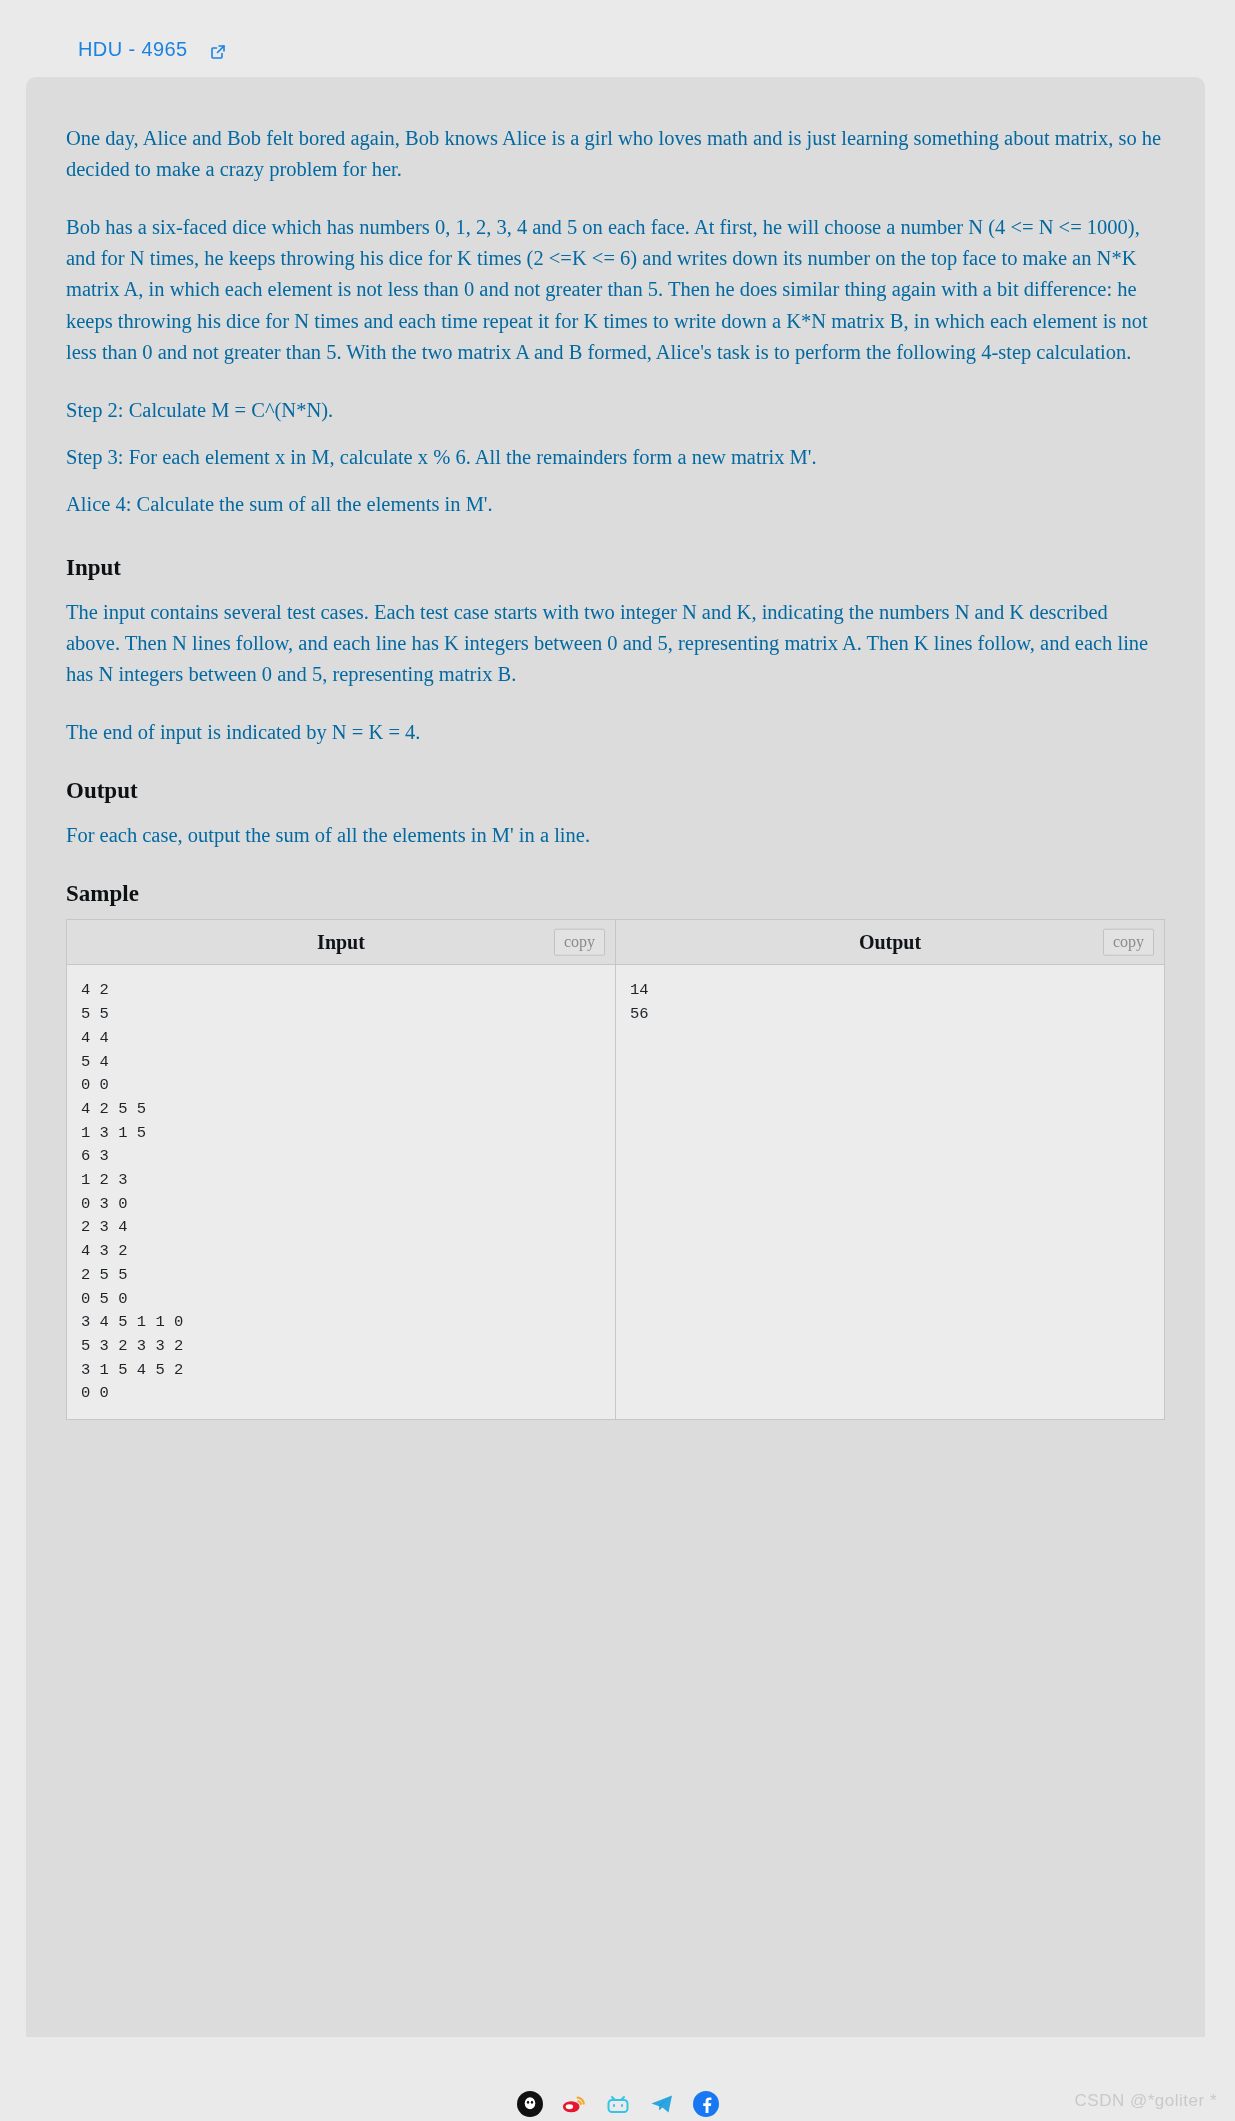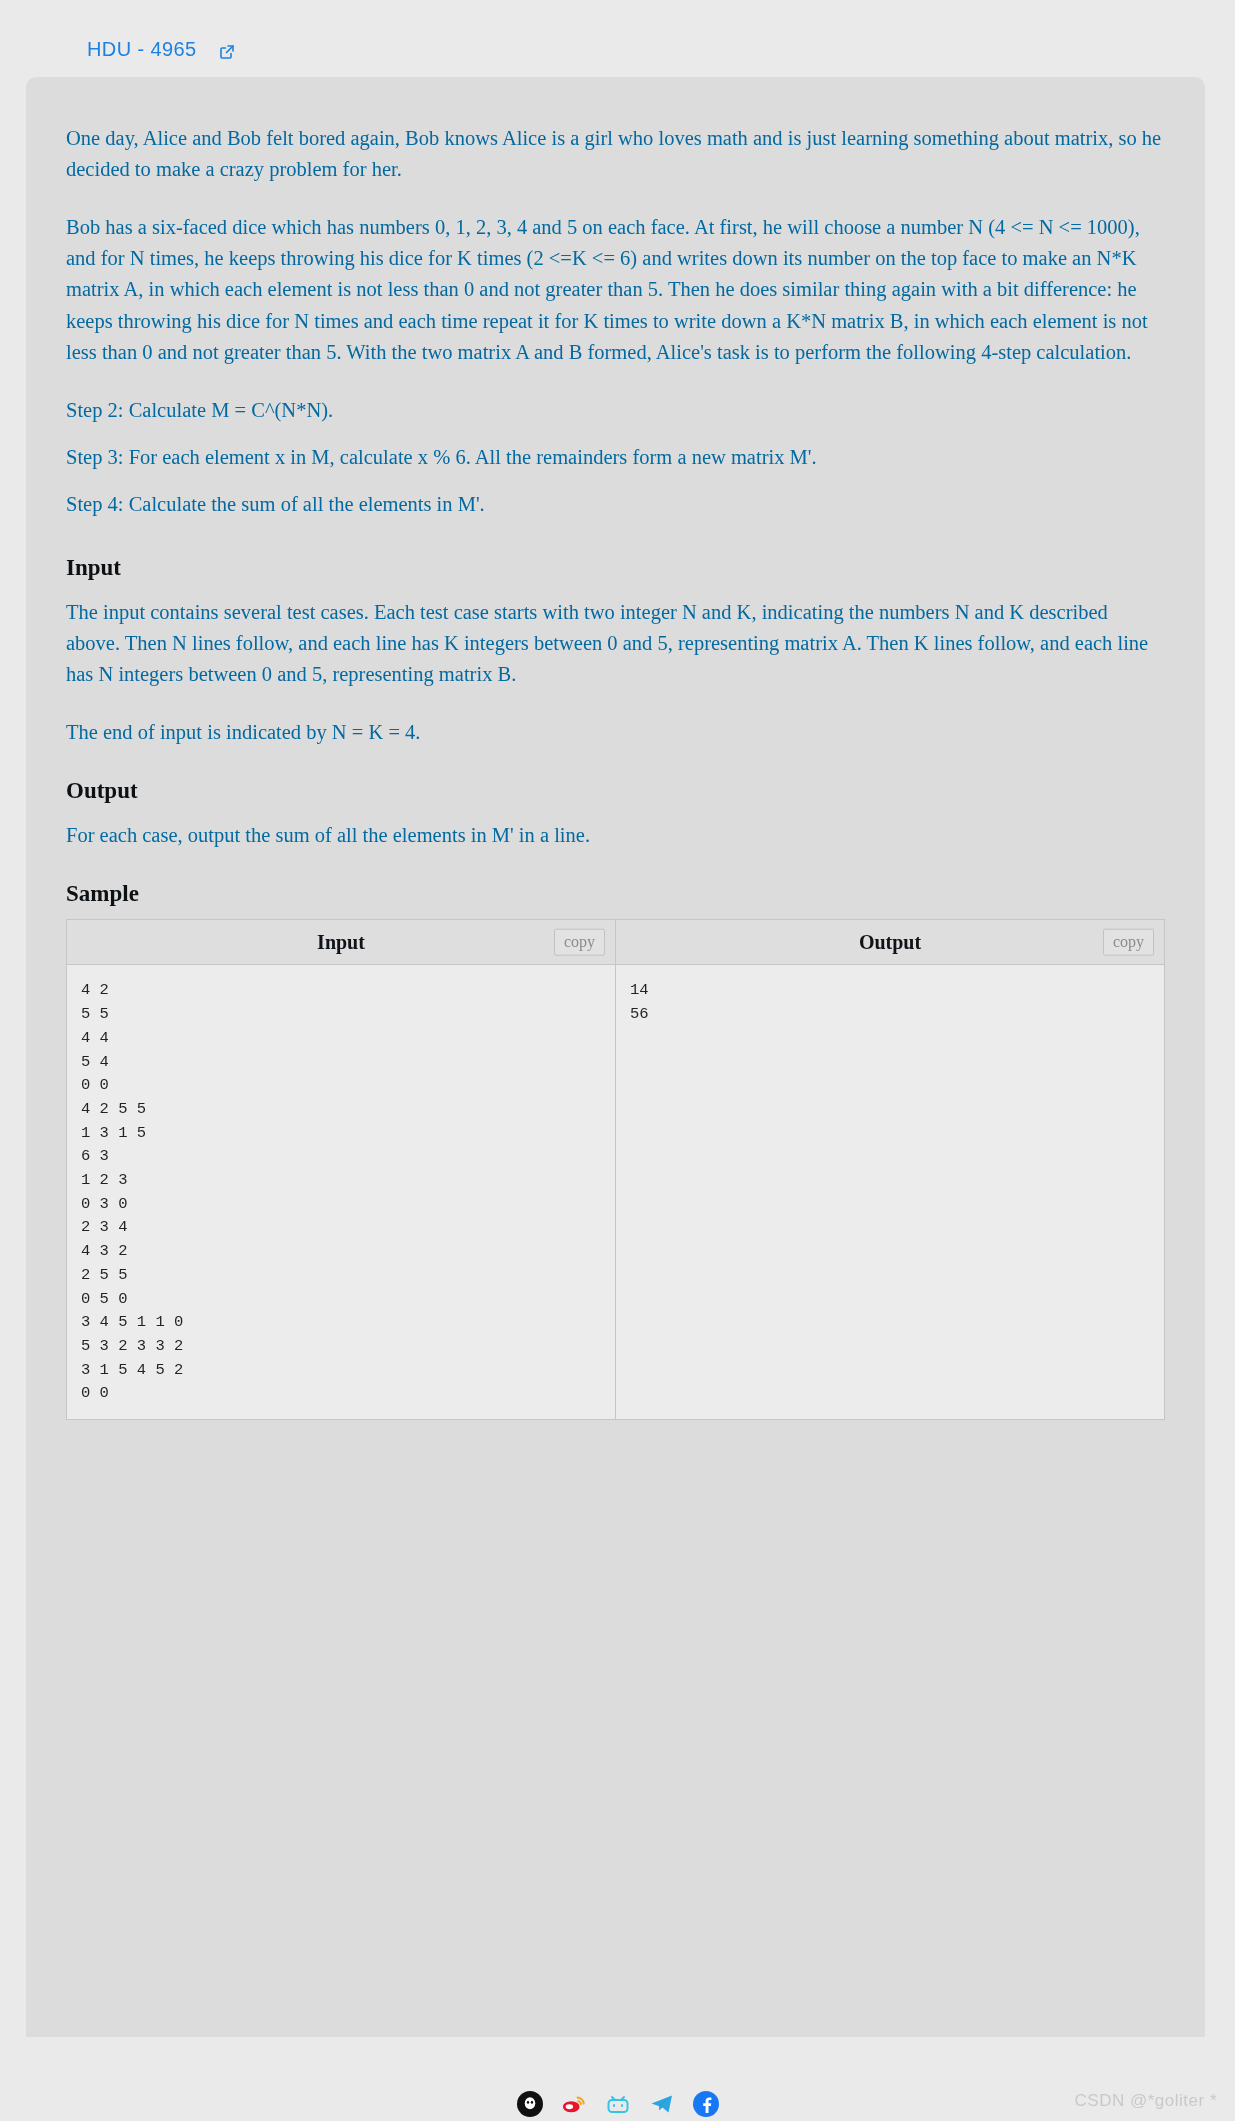--- a/index.html
+++ b/index.html
@@ -31,21 +31,21 @@
   }
   .prob-title {
     font-family: "Liberation Sans", sans-serif;
     font-size: 37px;
     font-weight: 700;
     color: #0b7ae0;
     letter-spacing: -0.3px;
     line-height: 1.1;
   }
   .src-link {
-    margin-left: 37px;
+    margin-left: 28px;
     font-family: "Liberation Sans", sans-serif;
     font-size: 20px;
     color: #1b82e2;
     letter-spacing: 0.4px;
     display: inline-flex;
     align-items: center;
     gap: 22px;
     cursor: pointer;
     text-decoration: none;
   }
@@ -198,21 +198,21 @@
   </div>
 
   <div class="panel">
 
     <p class="body-text">One day, Alice and Bob felt bored again, Bob knows Alice is a girl who loves math and is just learning something about matrix, so he decided to make a crazy problem for her.</p>
     <p class="body-text">Bob has a six-faced dice which has numbers 0, 1, 2, 3, 4 and 5 on each face. At first, he will choose a number N (4 &lt;= N &lt;= 1000), and for N times, he keeps throwing his dice for K times (2 &lt;=K &lt;= 6) and writes down its number on the top face to make an N*K matrix A, in which each element is not less than 0 and not greater than 5. Then he does similar thing again with a bit difference: he keeps throwing his dice for N times and each time repeat it for K times to write down a K*N matrix B, in which each element is not less than 0 and not greater than 5. With the two matrix A and B formed, Alice's task is to perform the following 4-step calculation.</p>
 
     <div class="steps">
       <p class="body-text tight">Step 2: Calculate M = C^(N*N).</p>
       <p class="body-text tight">Step 3: For each element x in M, calculate x % 6. All the remainders form a new matrix M'.</p>
-      <p class="body-text tight">Step 4: Calculate the sum of all the elements in M'.</p>
+      <p class="body-text tight">Alice 4: Calculate the sum of all the elements in M'.</p>
     </div>
 
 
     <h2 class="sec first">Input</h2>
     <p class="body-text">The input contains several test cases. Each test case starts with two integer N and K, indicating the numbers N and K described above. Then N lines follow, and each line has K integers between 0 and 5, representing matrix A. Then K lines follow, and each line has N integers between 0 and 5, representing matrix B.</p>
     <p class="body-text">The end of input is indicated by N = K = 4.</p>
 
     <h2 class="sec">Output</h2>
     <p class="body-text">For each case, output the sum of all the elements in M' in a line.</p>
 

